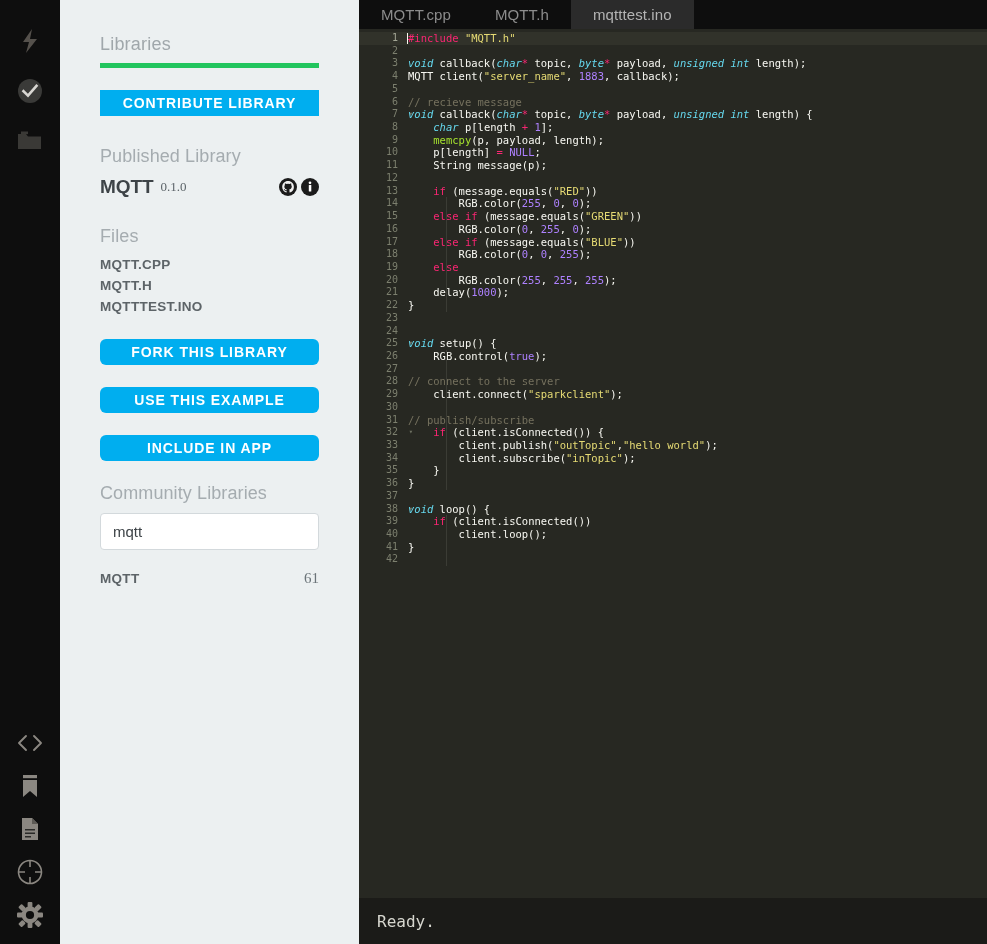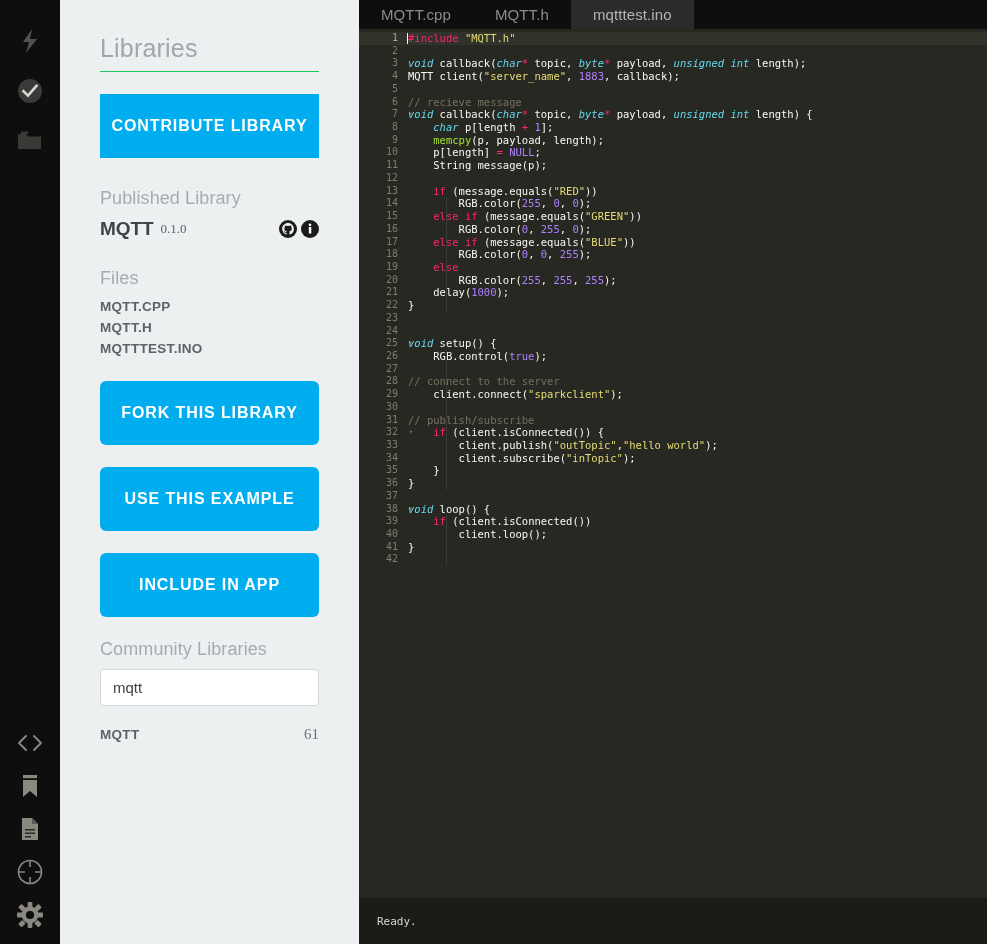--- a/index.html
+++ b/index.html
@@ -53,42 +53,42 @@
   .panel {
     width: 299px;
     flex: 0 0 299px;
     height: 944px;
     background: #ecf0f1;
     box-sizing: border-box;
     padding: 0 40px;
     overflow: hidden;
   }
   .panel-title {
-    font-size: 25px;
+    font-size: 18px;
     font-weight: 400;
     color: #a0a7ab;
     letter-spacing: 0.2px;
     margin: 0;
     padding-top: 34px;
     padding-bottom: 8px;
-    border-bottom: 1px solid #22c55e;
+    border-bottom: 5px solid #22c55e;
   }
   .btn-primary {
     display: block;
     width: 100%;
     box-sizing: border-box;
     background: #00aeef;
     color: #ffffff;
     border: none;
     font-family: "Liberation Sans", sans-serif;
-    font-size: 16px;
+    font-size: 14px;
     font-weight: bold;
     letter-spacing: 0.9px;
     text-align: center;
-    padding: 24px 4px;
+    padding: 6px 4px;
     cursor: pointer;
     line-height: 1;
   }
   .contribute-wrap { margin-top: 22px; }
 
   .section-label {
     font-size: 18px;
     color: #a5acb0;
     font-weight: 400;
     margin: 0;
@@ -283,21 +283,21 @@
     flex: 0 0 46px;
     height: 46px;
     background: #1b1b18;
     display: flex;
     align-items: center;
     padding-left: 18px;
     box-sizing: border-box;
   }
   .status-text {
     font-family: "DejaVu Sans Mono", monospace;
-    font-size: 11px;
+    font-size: 16px;
     color: #d7d7cf;
   }
 </style>
 </head>
 <body>
 
 <div class="app">
 
   <div class="rail">
     <div class="rail-top">

